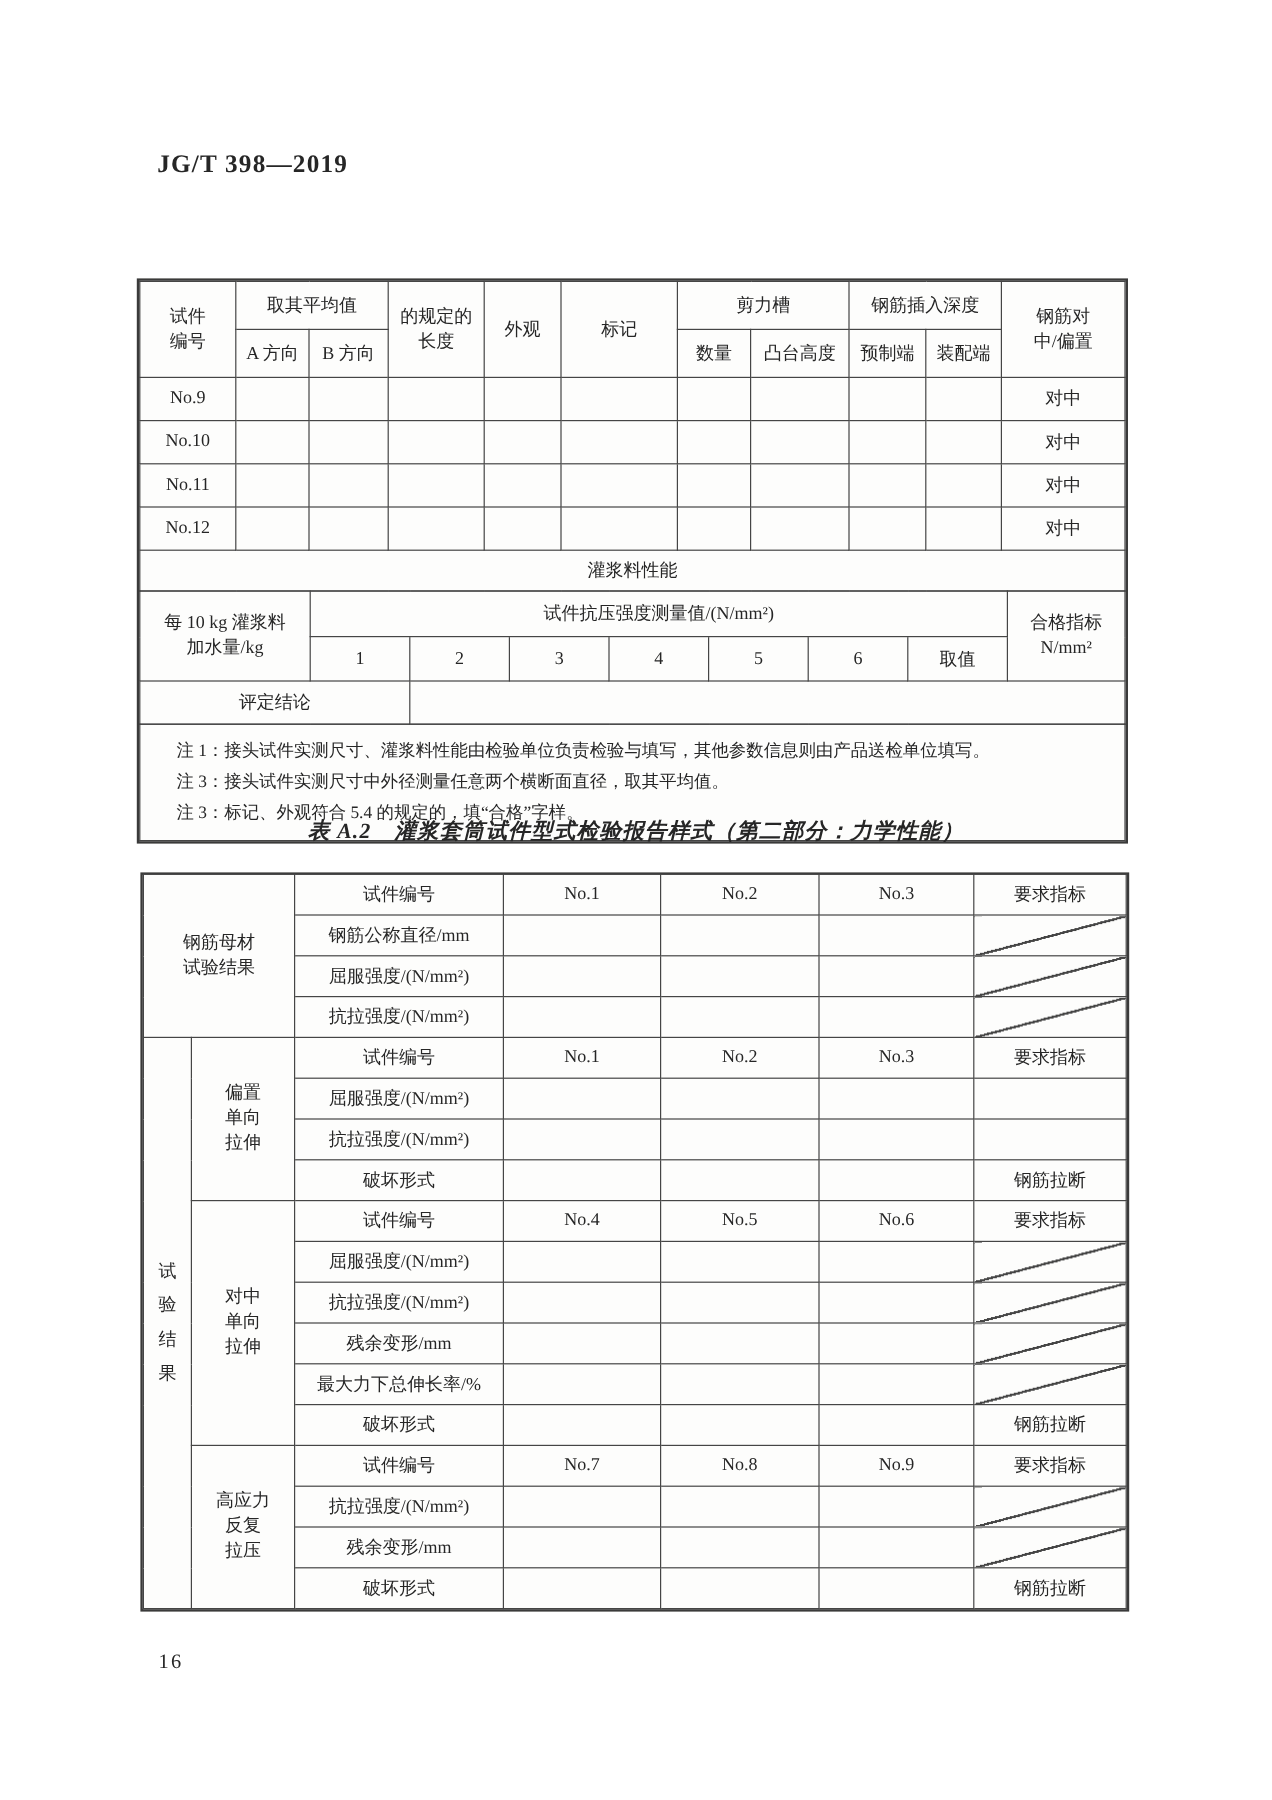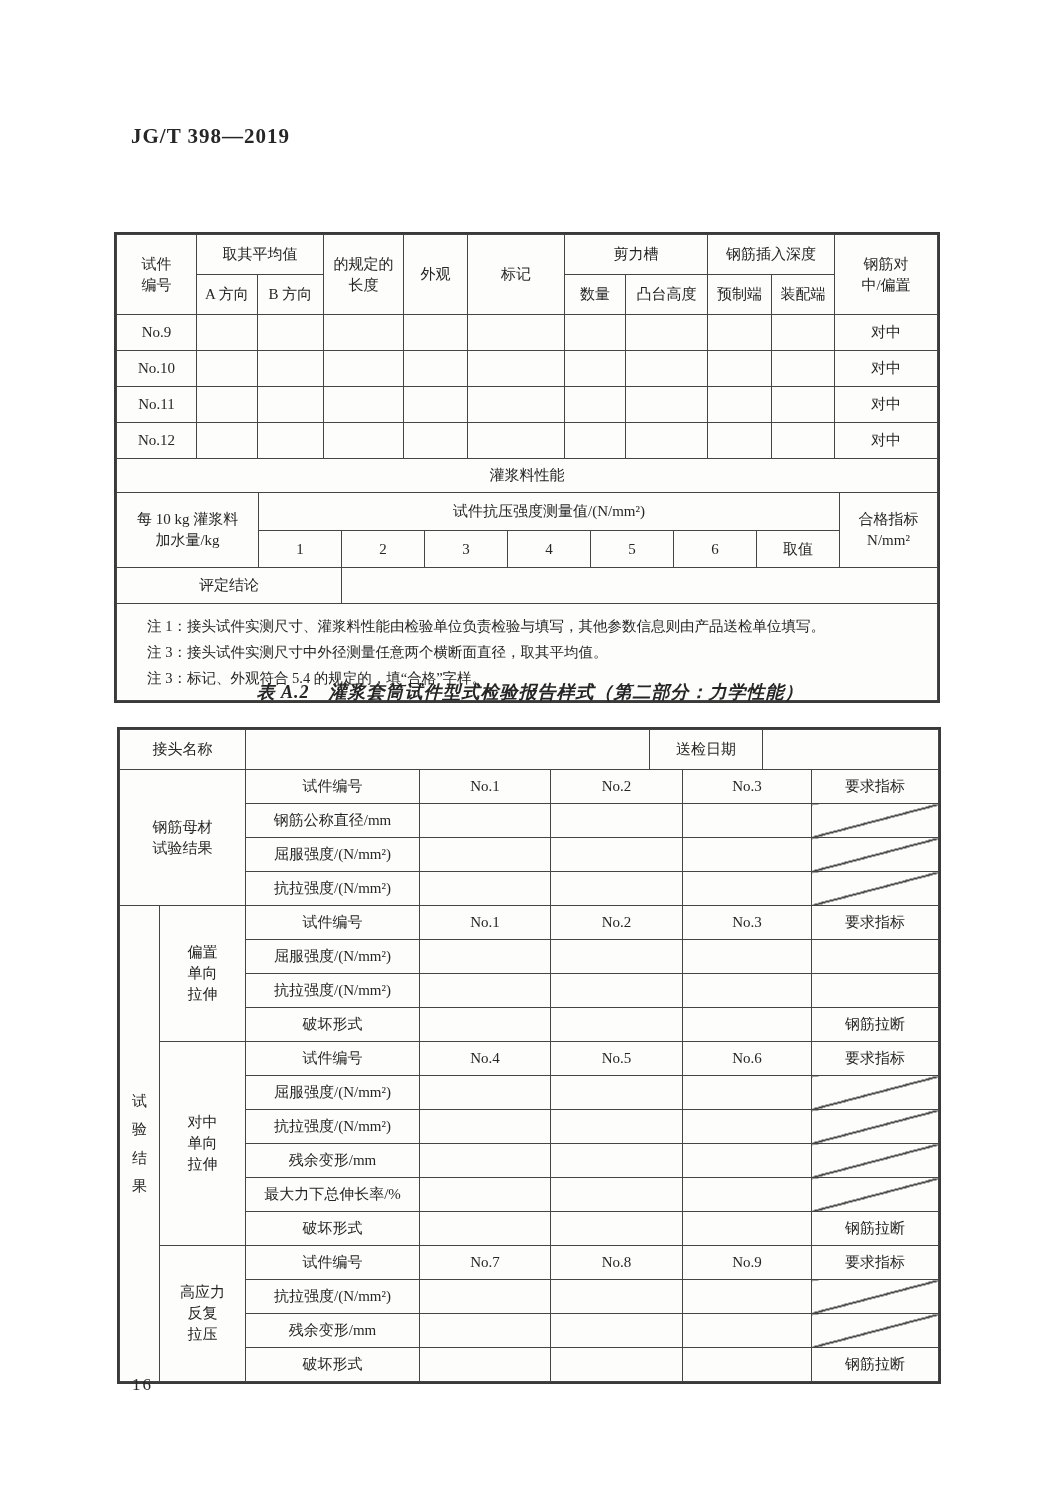--- a/index.html
+++ b/index.html
@@ -227,26 +227,20 @@
   <div class="tbl-wrap t2-wrap">
 
     <table>
       <colgroup>
         <col style="width:126px">
           <col style="width:404px">
           <col style="width:113px">
           <col>
       </colgroup>
       <tbody>
-          <tr class="h37">
-        <td>接头名称</td>
-        <td></td>
-        <td>送检日期</td>
-        <td></td>
-      </tr>
     </tbody>
       </table>
 
     <table>
       <colgroup>
         <col style="width:40px">
           <col style="width:86px">
           <col style="width:174px">
         <col style="width:131px">
           <col style="width:132px">

